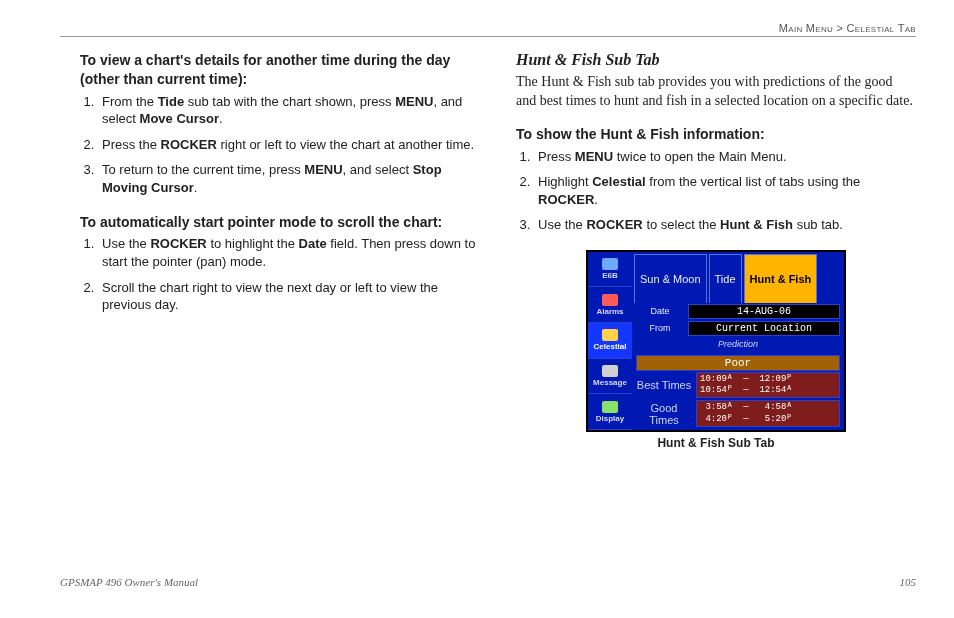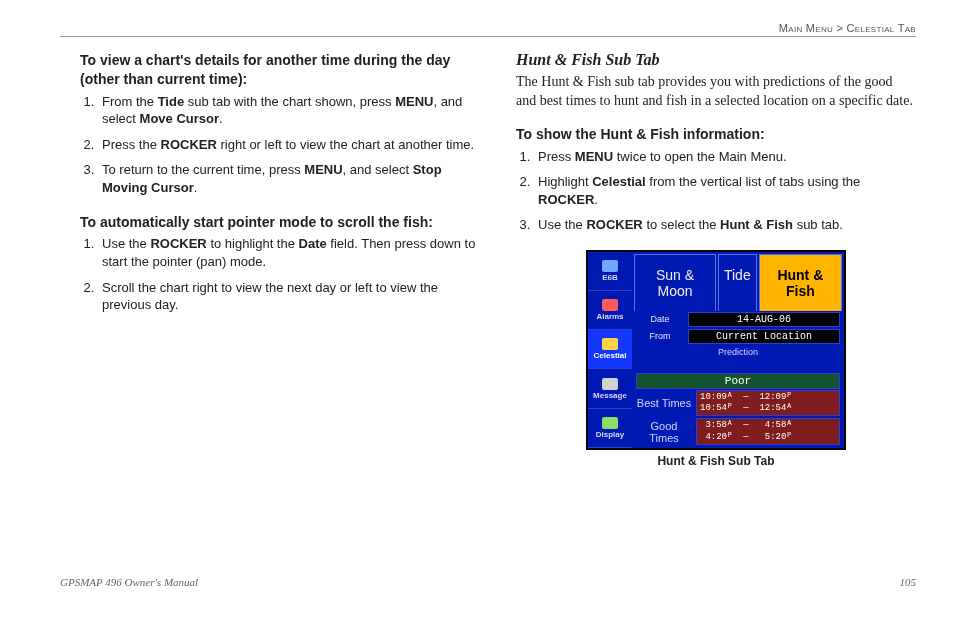--- a/index.html
+++ b/index.html
@@ -110,22 +110,22 @@
     display:flex;
     flex-direction:column;
   }
   .tabs {
     display:flex;
     background:#0019b2;
     padding: 2px 2px 0 2px;
     gap:2px;
   }
   .tab {
-    font-size:14px;
-    padding: 12px 5px;
+    font-size:11px;
+    padding: 18px 5px;
     background:#0019b2;
     color:#eee;
     border:1px solid #5a6fe0;
     border-bottom:none;
   }
   .tab.active {
     background:#ffb400;
     color:#000;
     font-weight:bold;
   }
@@ -144,26 +144,27 @@
     flex:1;
     background:#000;
     color:#fff;
     padding:1px 4px;
     font-family: "Courier New", monospace;
     font-size:10px;
     border:1px solid #2a3fd0;
   }
   .sect-label {
     font-size:9px;
-    padding: 2px 4px 16px 4px;
+    padding: 2px 4px 6px 4px;
     color:#cfd4ff;
+    font-style:italic;
   }
   .big-val {
     margin: 0 4px;
-    background:#14532d;
+    background:#a16207;
     color:#fff;
     padding:1px 4px;
     font-family:"Courier New",monospace;
     font-size:11px;
     border:1px solid #2a3fd0;
   }
   .time-row {
     display:flex;
     align-items:center;
     padding:1px 4px;
@@ -212,21 +213,21 @@
   <div class="columns">
 
     <div class="col">
       <h3 class="lead">To view a chart's details for another time during the day (other than current time):</h3>
       <ol>
         <li>From the <b>Tide</b> sub tab with the chart shown, press <b>MENU</b>, and select <b>Move Cursor</b>.</li>
         <li>Press the <b>ROCKER</b> right or left to view the chart at another time.</li>
         <li>To return to the current time, press <b>MENU</b>, and select <b>Stop Moving Cursor</b>.</li>
       </ol>
 
-      <h3 class="lead">To automatically start pointer mode to scroll the fish:</h3>
+      <h3 class="lead">To automatically start pointer mode to scroll the chart:</h3>
       <ol>
         <li>Use the <b>ROCKER</b> to highlight the <b>Date</b> field. Then press down to start the pointer (pan) mode.</li>
         <li>Scroll the chart right to view the next day or left to view the previous day.</li>
       </ol>
     </div>
 
     <div class="col">
       <h2 class="section">Hunt &amp; Fish Sub Tab</h2>
       <p class="body">The Hunt &amp; Fish sub tab provides you with predictions of the good and best times to hunt and fish in a selected location on a specific date.</p>
 

